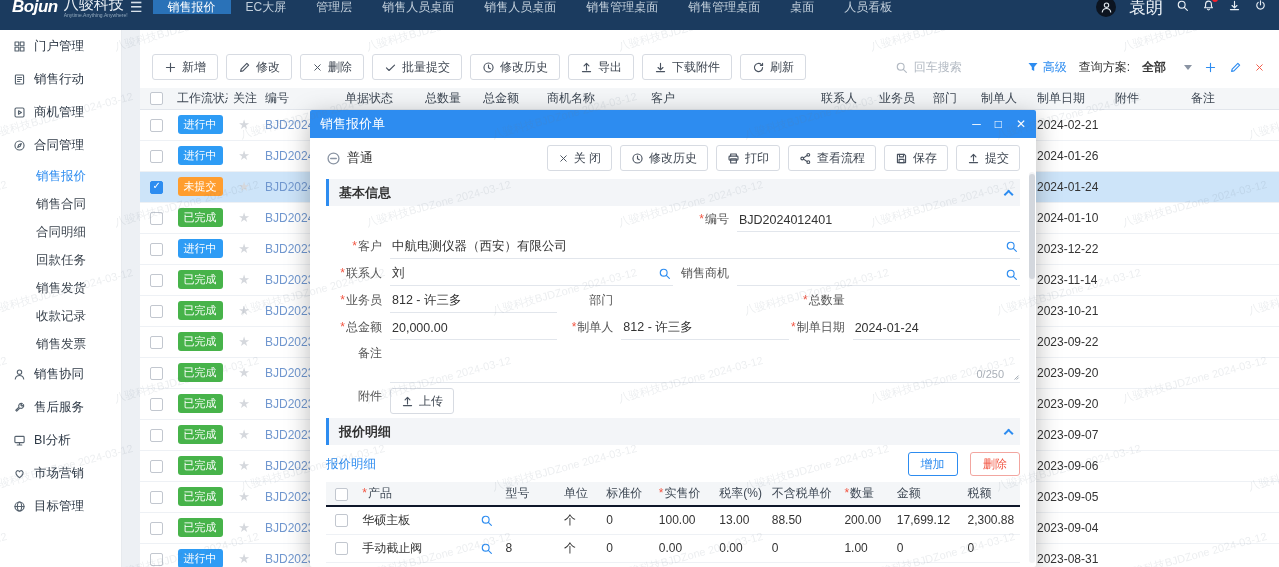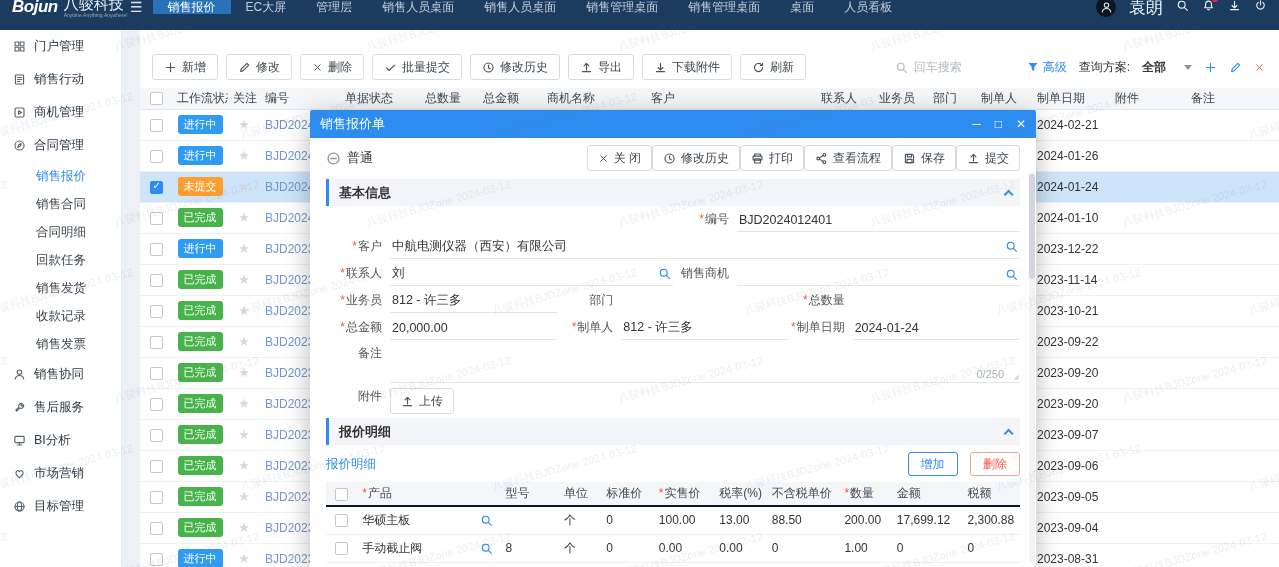--- a/index.html
+++ b/index.html
@@ -77,21 +77,21 @@
     box-shadow:0 6px 26px rgba(0,0,0,.28); z-index:10; display:flex; flex-direction:column;
     overflow:hidden; border-radius:2px; }
   .modal-title { height:28px; flex:none; background:#2d8cf0; color:#fff; display:flex; align-items:center;
     padding:0 10px; font-size:13px; cursor:move; }
   .win { margin-left:auto; display:flex; gap:14px; font-size:12px; }
   .win span { cursor:pointer; }
   .modal-body { flex:1; padding:6px 16px 0; overflow:hidden; position:relative; }
   .modal-top { display:flex; align-items:center; justify-content:space-between; height:28px; margin-bottom:7px; }
   .priority { display:flex; align-items:center; gap:6px; font-size:13px; color:#333; cursor:pointer; }
   .priority .ic { color:#8a94a3; }
-  .m-actions { display:flex; }
+  .m-actions { display:flex; gap:8px; }
   .mbtn { display:inline-flex; align-items:center; gap:5px; height:26px; padding:0 10px;
     border:1px solid #d7dbe2; border-radius:3px; background:#fff; font-size:12px; color:#3f4752;
     cursor:pointer; white-space:nowrap; }
   .mbtn .ic { color:#4a5360; }
   .section-bar { height:27px; background:#f3f5f8; border-left:3px solid #2d8cf0; display:flex;
     align-items:center; padding:0 10px; font-size:13px; font-weight:bold; color:#333; margin-top:4px; cursor:pointer; }
   .chev { margin-left:auto; width:7px; height:7px; border-top:2px solid #2d8cf0; border-right:2px solid #2d8cf0;
     transform:rotate(-45deg) translateY(3px); }
   .f-row { display:flex; margin-top:5px; }
   .f-cell { flex:1; display:flex; align-items:flex-end; min-width:0; }

